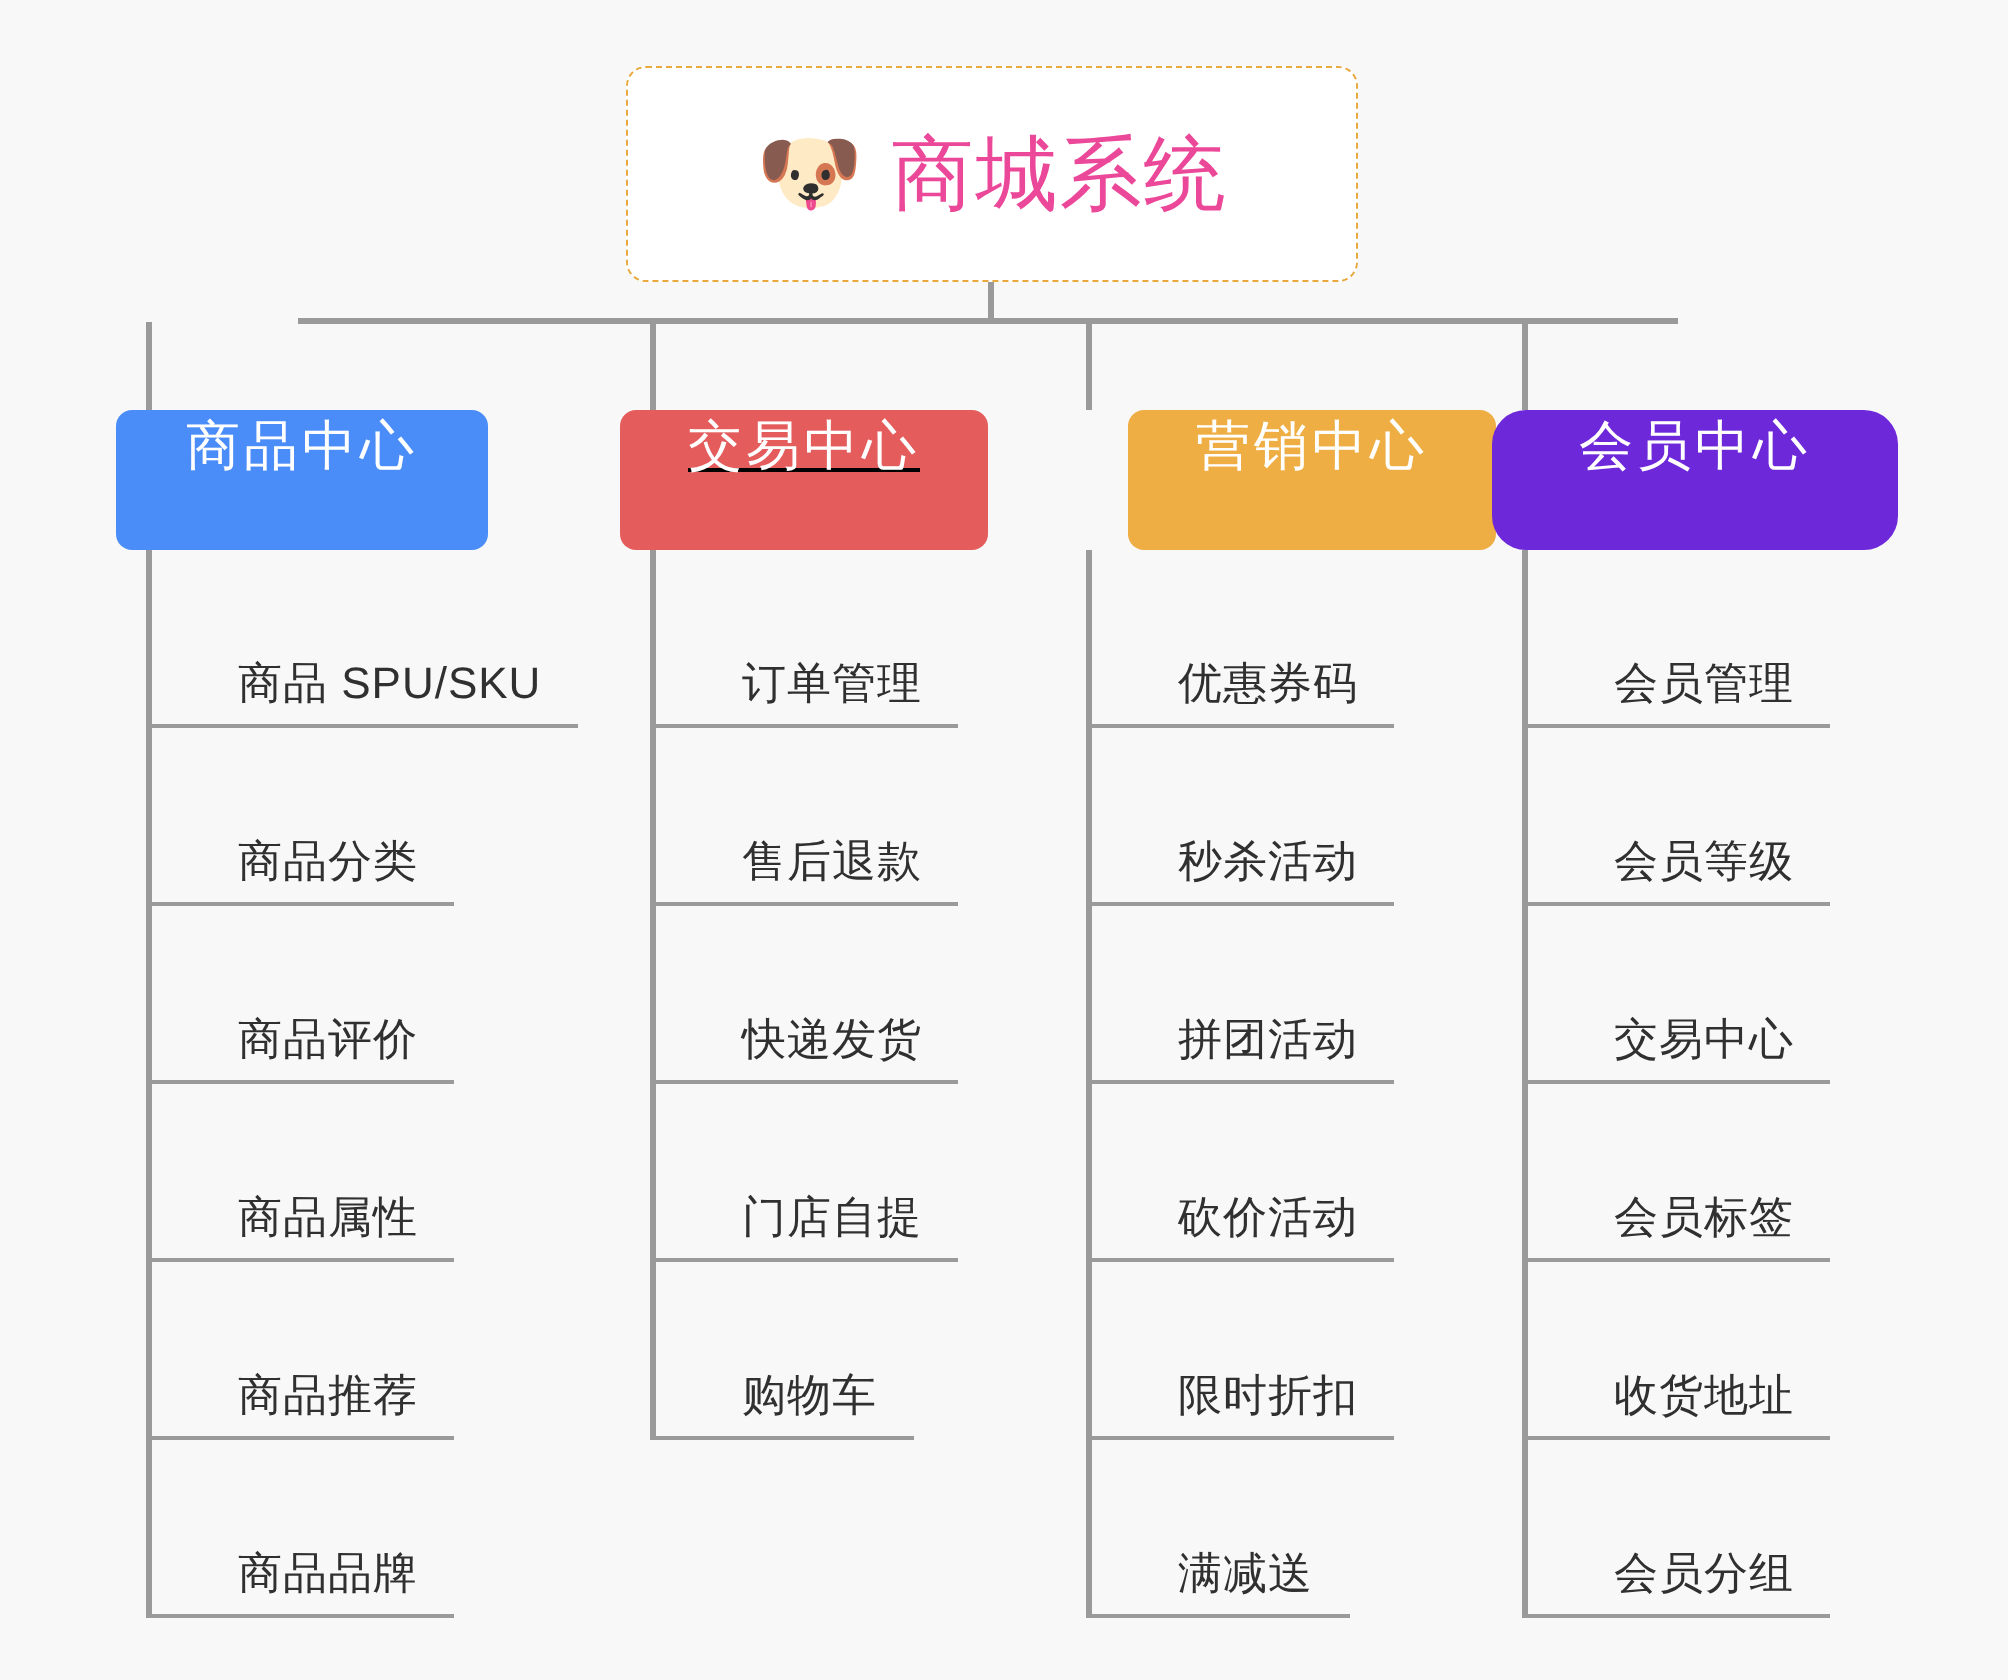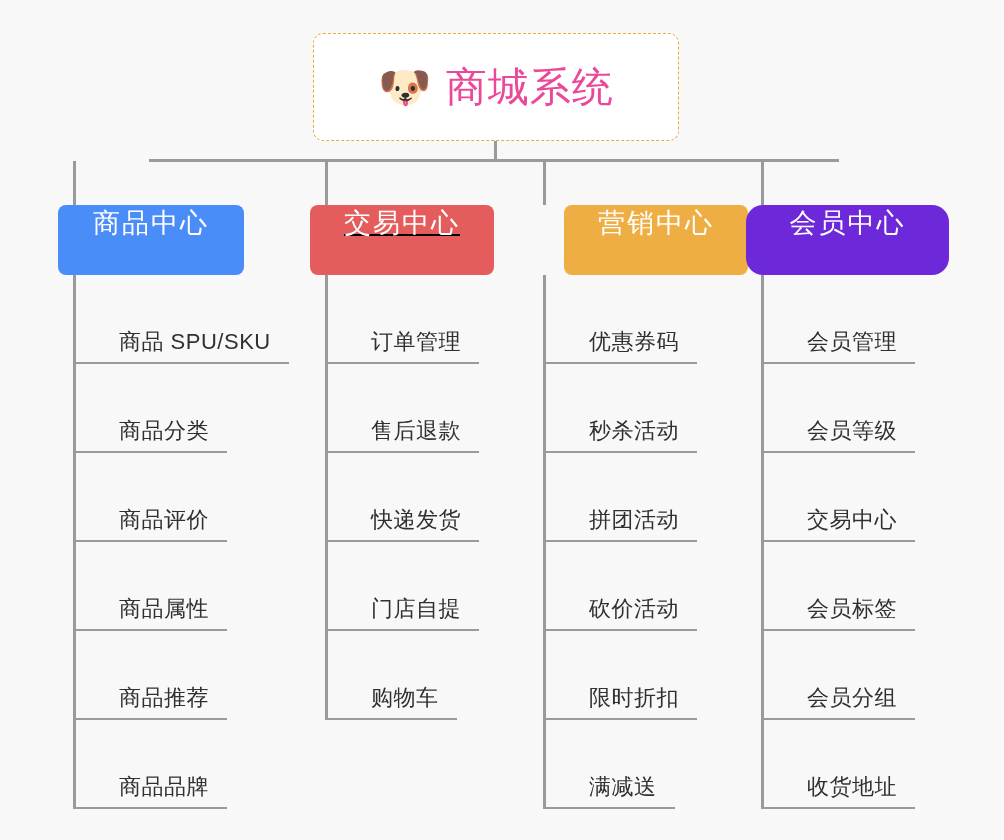--- a/index.html
+++ b/index.html
@@ -238,21 +238,21 @@
       <li class="item">
           <span class="item-inner"><span class="item-label">会员等级</span></span>
         </li>
       <li class="item">
           <span class="item-inner"><span class="item-label">交易中心</span></span>
         </li>
       <li class="item">
           <span class="item-inner"><span class="item-label">会员标签</span></span>
         </li>
       <li class="item">
+          <span class="item-inner"><span class="item-label">收货地址</span></span>
+        </li>
+      <li class="item">
           <span class="item-inner"><span class="item-label">会员分组</span></span>
         </li>
-      <li class="item">
-          <span class="item-inner"><span class="item-label">收货地址</span></span>
-        </li>
     </ul>
   </div>
 
 </div>
 
 </body></html>

